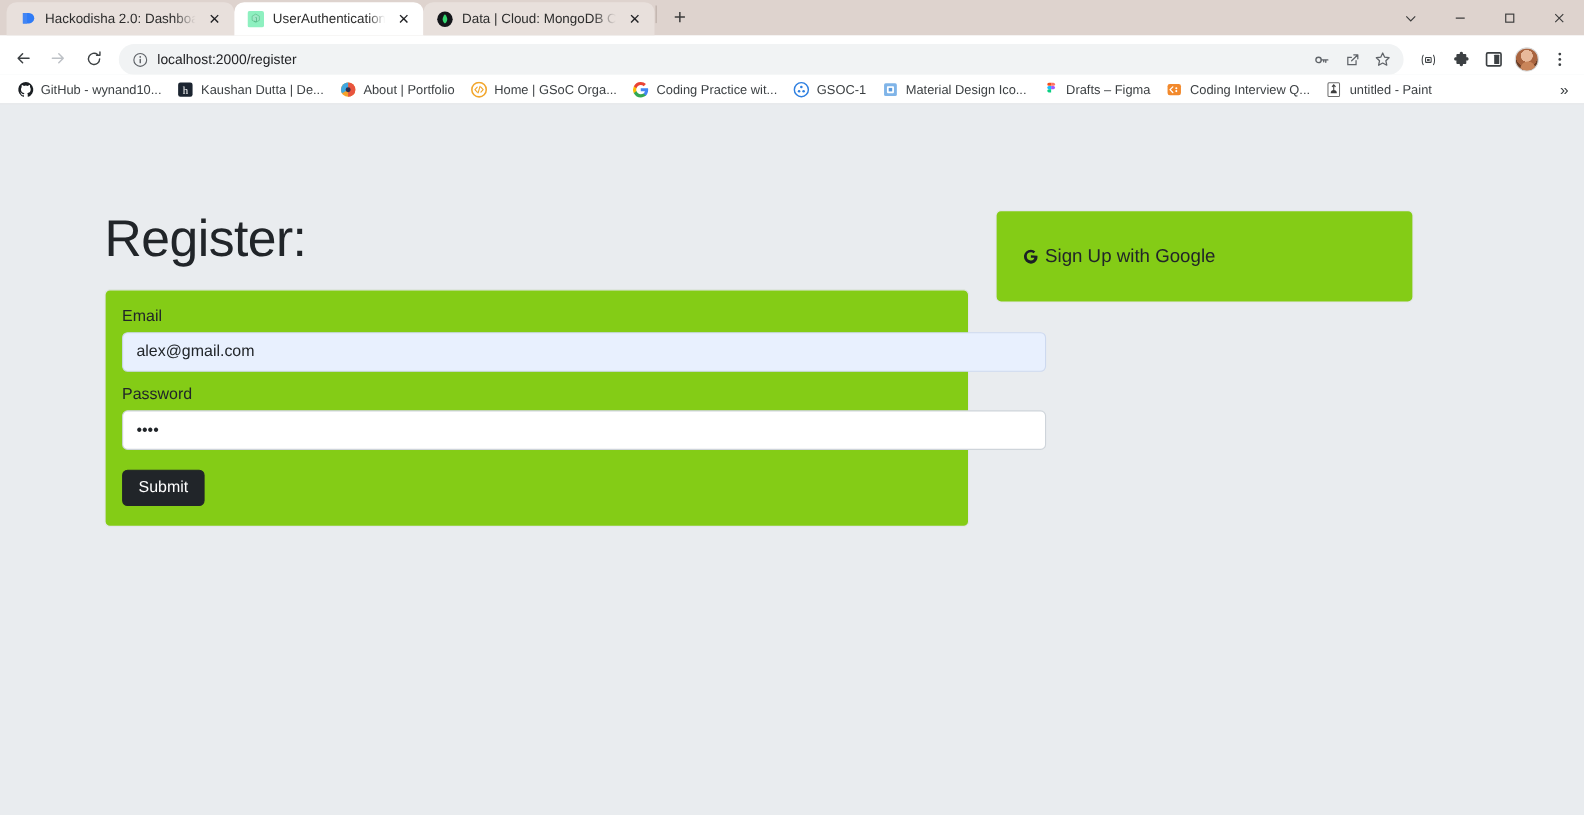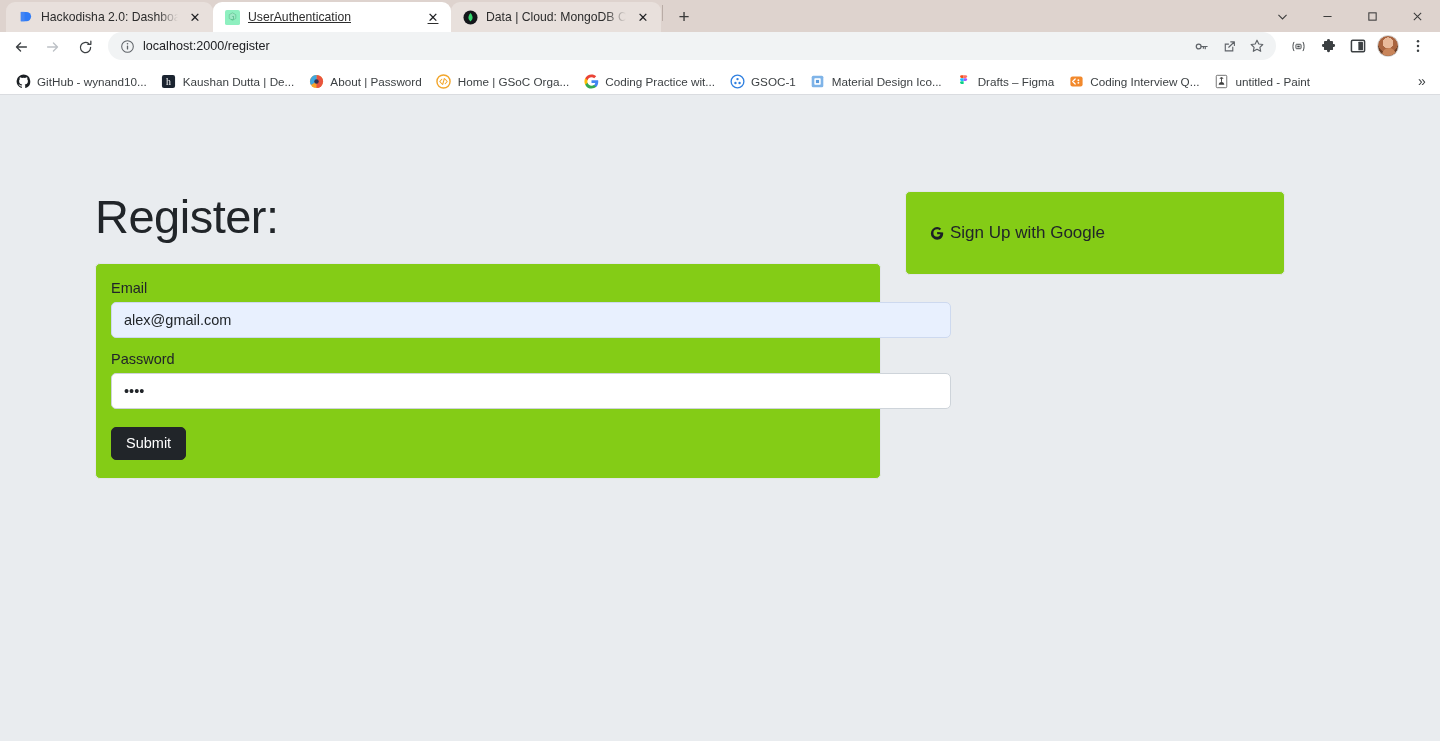--- a/index.html
+++ b/index.html
@@ -31,21 +31,21 @@
     padding: 0 9px 0 11px;
     border-radius: 9px 9px 0 0;
     font-size: 12.2px;
     color: #2c2c2c;
     position: relative;
     min-width: 0;
   }
   .tab.inactive { background: #e8e0dc; }
   .tab.active { background: #ffffff; }
   .tab-w1 { width: 207px; }
-  .tab-w2 { width: 238px; text-decoration: underline; }
+  .tab-w2 { width: 172px; }
   .tab-w3 { width: 210px; }
   .tab-favicon {
     width: 16px; height: 16px;
     flex: 0 0 16px;
     display: flex; align-items: center; justify-content: center;
   }
   .tab-title {
     flex: 1 1 auto;
     white-space: nowrap;
     overflow: hidden;
@@ -79,21 +79,21 @@
   .winbtn {
     width: 45px; height: 32px;
     display: flex; align-items: center; justify-content: center;
     color: #3c3c3c;
   }
 
   
   .toolbar {
     height: 36px; flex: 0 0 36px;
     background: #ffffff;
-    display: flex; align-items: flex-start;
+    display: flex; align-items: flex-end;
     padding: 0 8px 0 6px;
     gap: 2px;
   }
   .navbtn {
     width: 30px; height: 30px;
     display: flex; align-items: center; justify-content: center;
     border-radius: 50%;
     color: #4a4a4a;
   }
   .navbtn.disabled { color: #bdbdbd; }
@@ -432,21 +432,21 @@
 
     <div class="bm">
       <span class="bm-ico">
         <svg width="15" height="15" viewBox="0 0 16 16">
           <circle cx="8" cy="8" r="7" fill="#f7a32b"></circle>
           <path d="M8 1 A7 7 0 0 1 8 15 Z" fill="#e8543f"></path>
           <path d="M8 1 A7 7 0 0 0 2.1 11.6 L8 8 Z" fill="#3fa7e0"></path>
           <circle cx="8" cy="8" r="2.4" fill="#2f2f4f"></circle>
         </svg>
       </span>
-      <span>About | Password</span>
+      <span>About | Portfolio</span>
     </div>
 
     <div class="bm">
       <span class="bm-ico">
         <svg width="15" height="15" viewBox="0 0 16 16">
           <circle cx="8" cy="8" r="7" fill="none" stroke="#f2a62c" stroke-width="1.5"></circle>
           <path d="M6.2 5.6 L4 8 L6.2 10.4 M9.8 5.6 L12 8 L9.8 10.4 M8.9 4.8 L7.1 11.2" fill="none" stroke="#f2a62c" stroke-width="1.1" stroke-linecap="round" stroke-linejoin="round"></path>
         </svg>
       </span>
       <span>Home | GSoC Orga...</span>

